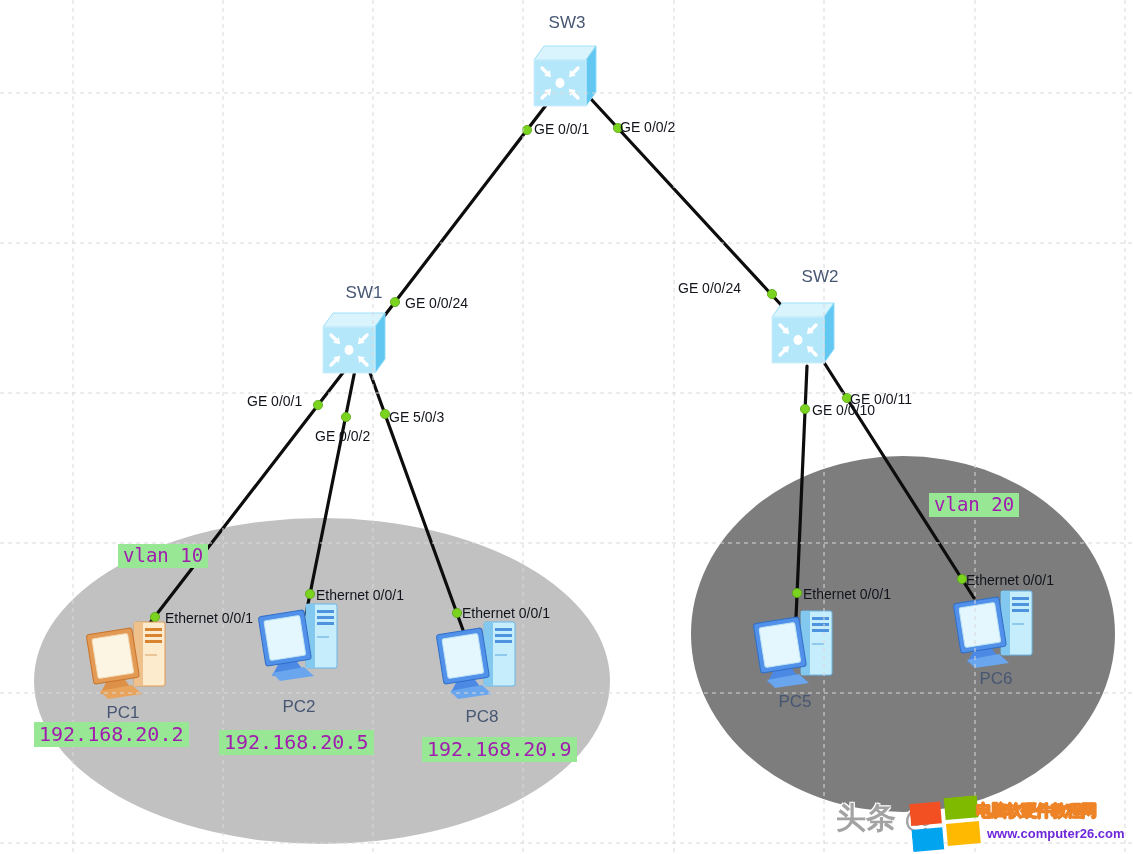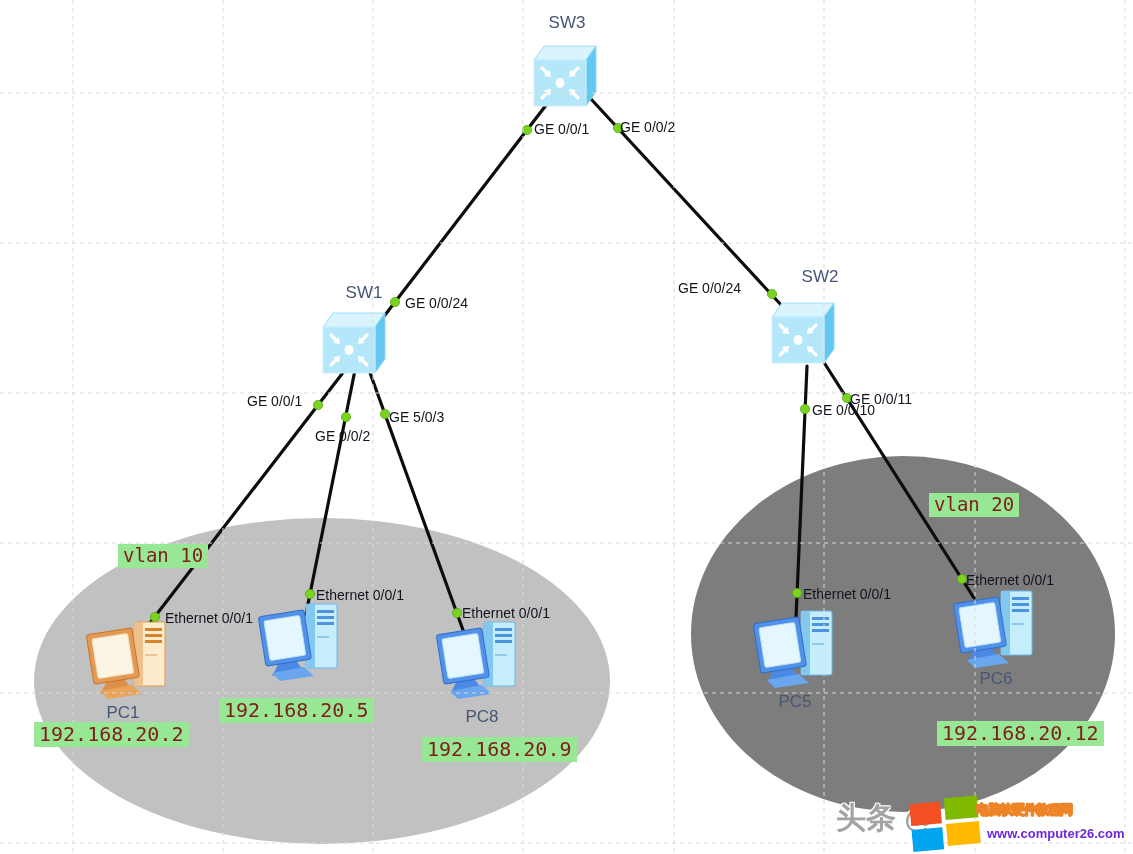--- a/index.html
+++ b/index.html
@@ -4,25 +4,25 @@
 <style>
   html,body{margin:0;padding:0;}
   body{width:1133px;height:854px;overflow:hidden;background:#ffffff;
        font-family:"Liberation Sans",sans-serif;}
   #canvas{position:relative;width:1133px;height:748px;background:#ffffff;}
   #gfx{position:absolute;left:0;top:0;}
   .abs{position:absolute;}
   .node-label{font-size:17px;color:#475672;white-space:nowrap;transform:translateX(-50%);}
   .port-label{font-size:14px;color:#12141c;white-space:nowrap;text-align:center;}
   .green-label{font-family:"DejaVu Sans Mono",monospace;font-size:20px;line-height:1.15;
-               color:#7f1d1d;background:#97e795;padding:1px 5px;white-space:nowrap;}
+               color:#a21caf;background:#97e795;padding:1px 5px;white-space:nowrap;}
   .vlan-label{font-size:19px;}
   .wm-prefix{font-size:30px;font-weight:bold;color:#a3a3a3;white-space:nowrap;
              text-shadow:-1px -1px 0 #fff,1px -1px 0 #fff,-1px 1px 0 #fff,1px 1px 0 #fff;}
-  .wm-site{font-size:13px;font-weight:bold;color:#3b66d9;letter-spacing:-1px;white-space:nowrap;
+  .wm-site{font-size:16px;font-weight:bold;color:#3b66d9;letter-spacing:-1px;white-space:nowrap;
            -webkit-text-stroke:1px #ef8426;
            text-shadow:-1px 0 0 #ef8426,1px 0 0 #ef8426,0 -1px 0 #ef8426,0 1px 0 #ef8426;}
   .wm-url{font-size:13px;font-weight:bold;color:#6d28d9;white-space:nowrap;
           text-shadow:-1px -1px 0 #fff,1px -1px 0 #fff,-1px 1px 0 #fff,1px 1px 0 #fff;}
   #win-logo{transform:rotate(-5deg);}
 </style>
 </head>
 <body>
 
 <div id="canvas">
@@ -164,23 +164,22 @@
   <div class="abs port-label" style="left:165px;top:610px">Ethernet 0/0/1</div>
   <div class="abs port-label" style="left:316px;top:587px">Ethernet 0/0/1</div>
   <div class="abs port-label" style="left:462px;top:605px">Ethernet 0/0/1</div>
   <div class="abs port-label" style="left:803px;top:586px">Ethernet 0/0/1</div>
   <div class="abs port-label" style="left:966px;top:572px">Ethernet 0/0/1</div>
 
   <div class="abs green-label vlan-label" style="left:118px;top:544px">vlan 10</div>
   <div class="abs green-label vlan-label" style="left:929px;top:493px">vlan 20</div>
 
   <div class="abs green-label" style="left:34px;top:722px">192.168.20.2</div>
-  <div class="abs green-label" style="left:219px;top:698px">192.168.20.5</div>
+  <div class="abs green-label" style="left:219px;top:730px">192.168.20.5</div>
   <div class="abs green-label" style="left:422px;top:737px">192.168.20.9</div>
-  <div class="abs green-label" style="left:937px;top:721px">192.168.20.12</div>
 
   <div class="abs" style="left:836px;top:796px;width:297px;height:58px">
     <span class="abs wm-prefix" style="left:0;top:2px">头条 @</span>
     <svg id="win-logo" class="abs" style="left:75px;top:2px" width="70" height="52" viewBox="0 0 70 52">
       <rect x="0" y="3" width="31" height="22" fill="#f25022"></rect>
       <rect x="35" y="0" width="33" height="22" fill="#7fba00"></rect>
       <rect x="0" y="29" width="31" height="22" fill="#00a4ef"></rect>
       <rect x="35" y="26" width="33" height="22" fill="#ffb900"></rect>
     </svg>
     <span class="abs wm-site" style="left:140px;top:5px">电脑软硬件教程网</span>

